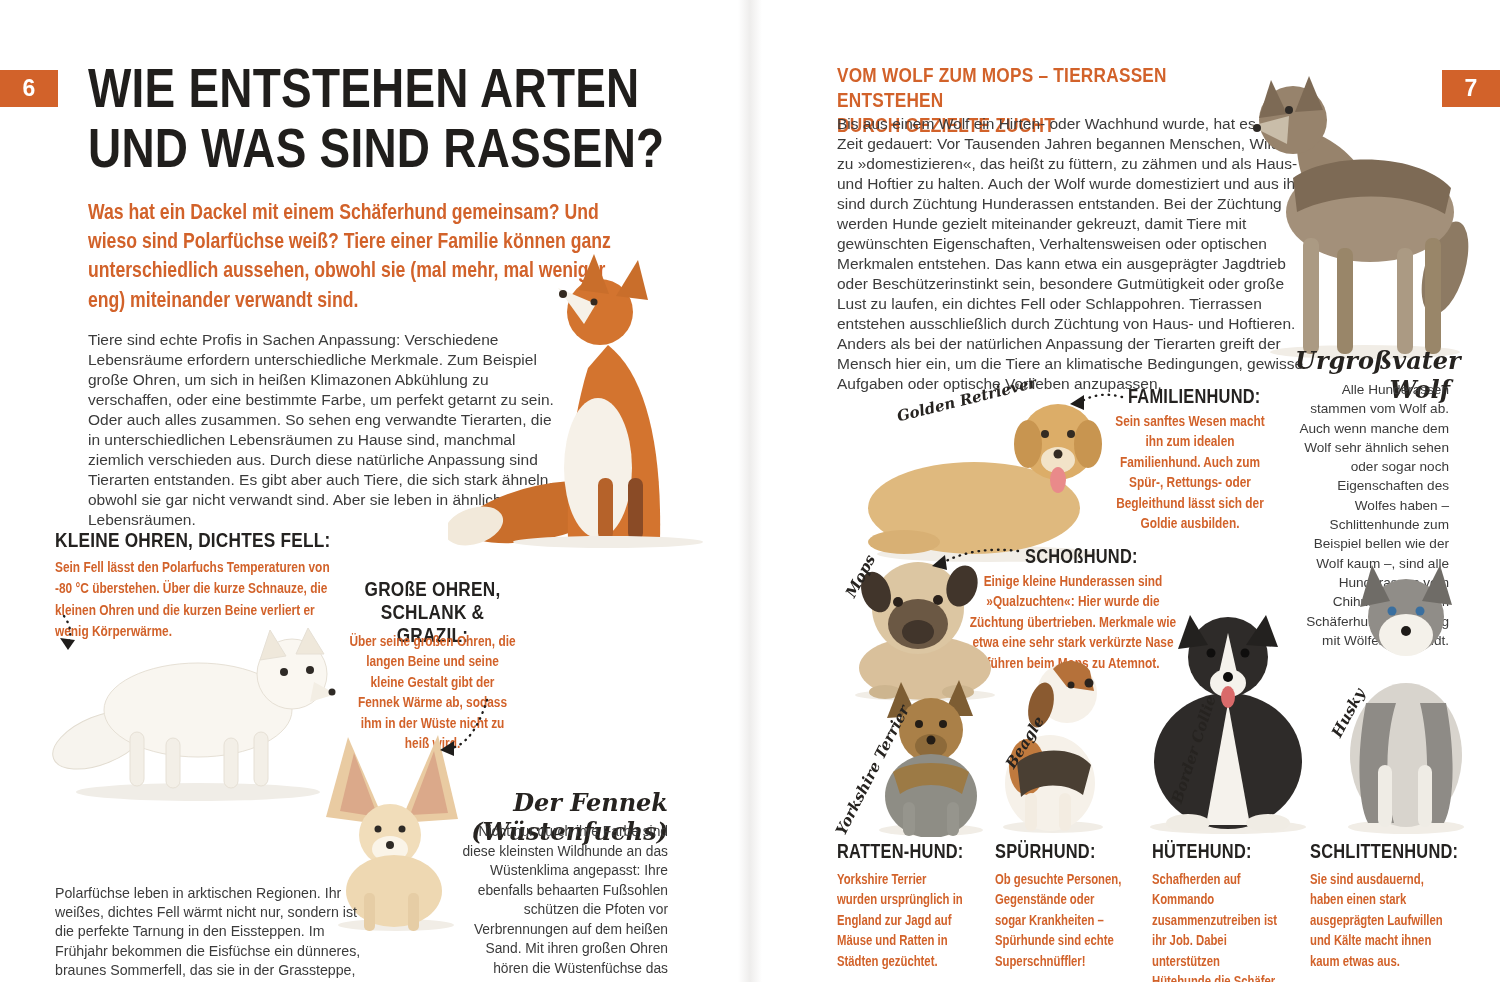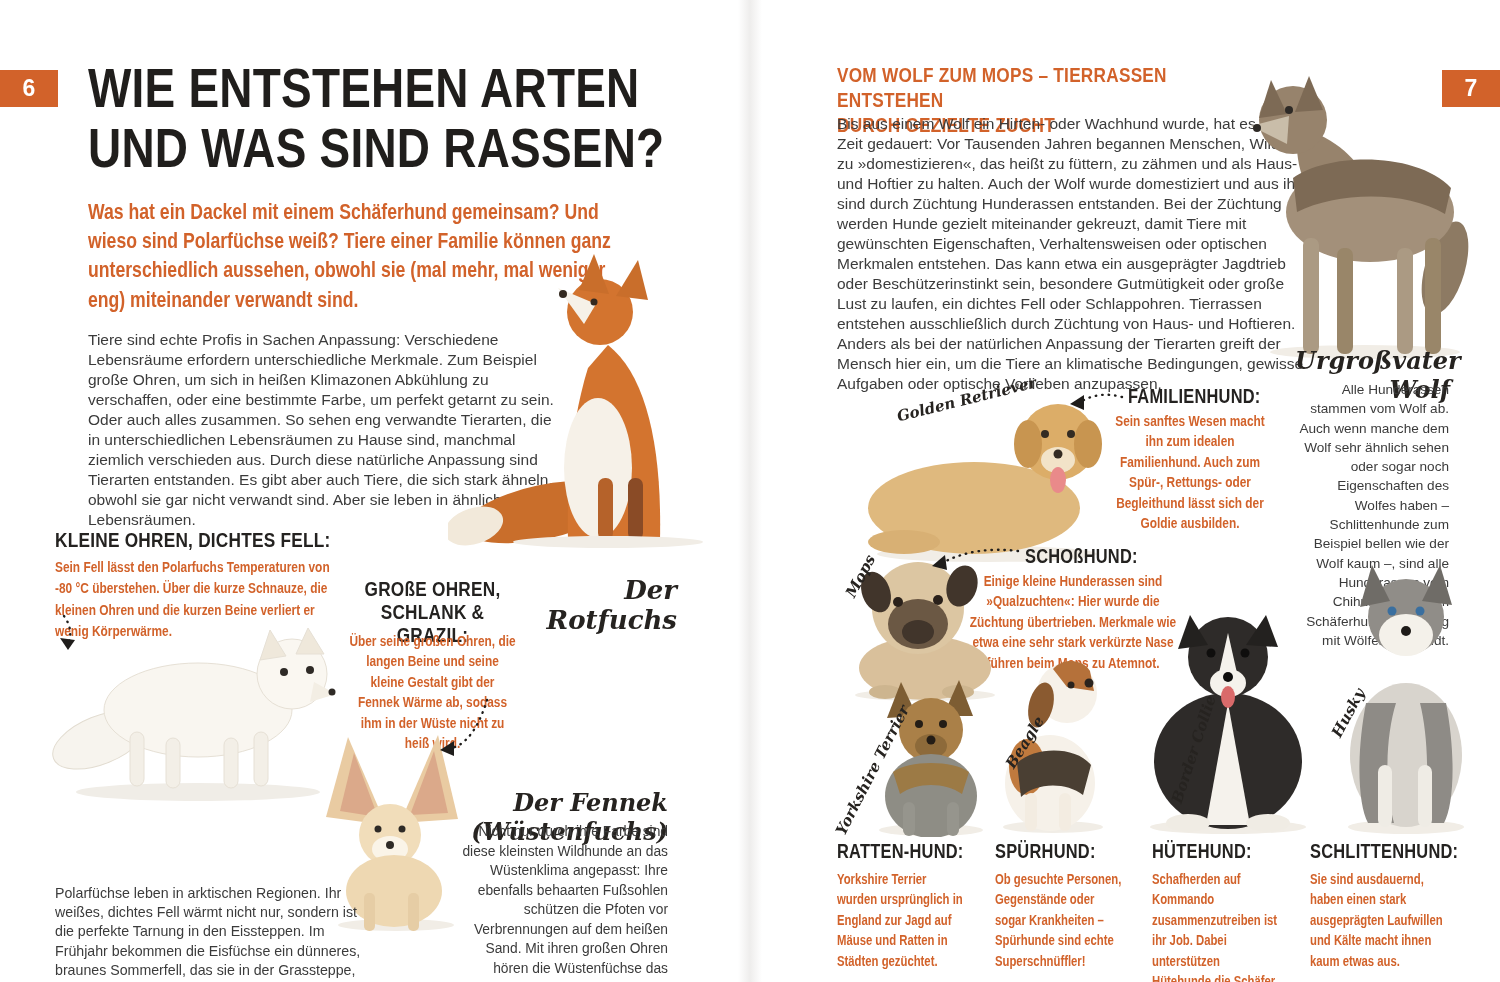--- a/index.html
+++ b/index.html
@@ -84,21 +84,20 @@
       <circle cx="262" cy="58" r="4" fill="#2e2a26"></circle>
     </svg>
   </div>
 
   <div class="abs cond h-sec-sm tc cx-c" style="left:335px;top:578px;width:195px;">
     <div>GROßE OHREN,</div>
     <div>SCHLANK &amp; GRAZIL:</div>
   </div>
   <div class="abs ann tc cx-c" style="left:335px;top:632px;width:195px;font-size:13.8px;">Über seine großen Ohren, die langen Beine und seine kleine Gestalt gibt der Fennek Wärme ab, sodass ihm in der Wüste nicht zu heiß wird.</div>
 
-  <div class="abs script script-big tr" style="left:505px;top:575px;width:172px;">Der Rotfuchs</div>
 
   <div class="abs" style="left:318px;top:733px;width:150px;height:200px;">
     <svg viewBox="0 0 150 200">
       <ellipse cx="78" cy="192" rx="58" ry="6" fill="#f1ede6"></ellipse>
       <polygon points="30,4 68,92 8,84" fill="#e9cba2"></polygon>
       <polygon points="36,20 60,84 22,78" fill="#dba98a"></polygon>
       <polygon points="120,2 140,86 82,90" fill="#e9cba2"></polygon>
       <polygon points="116,18 130,80 92,82" fill="#dba98a"></polygon>
       <circle cx="72" cy="102" r="31" fill="#f1ddba"></circle>
       <ellipse cx="72" cy="116" rx="18" ry="13" fill="#faf4e8"></ellipse>

